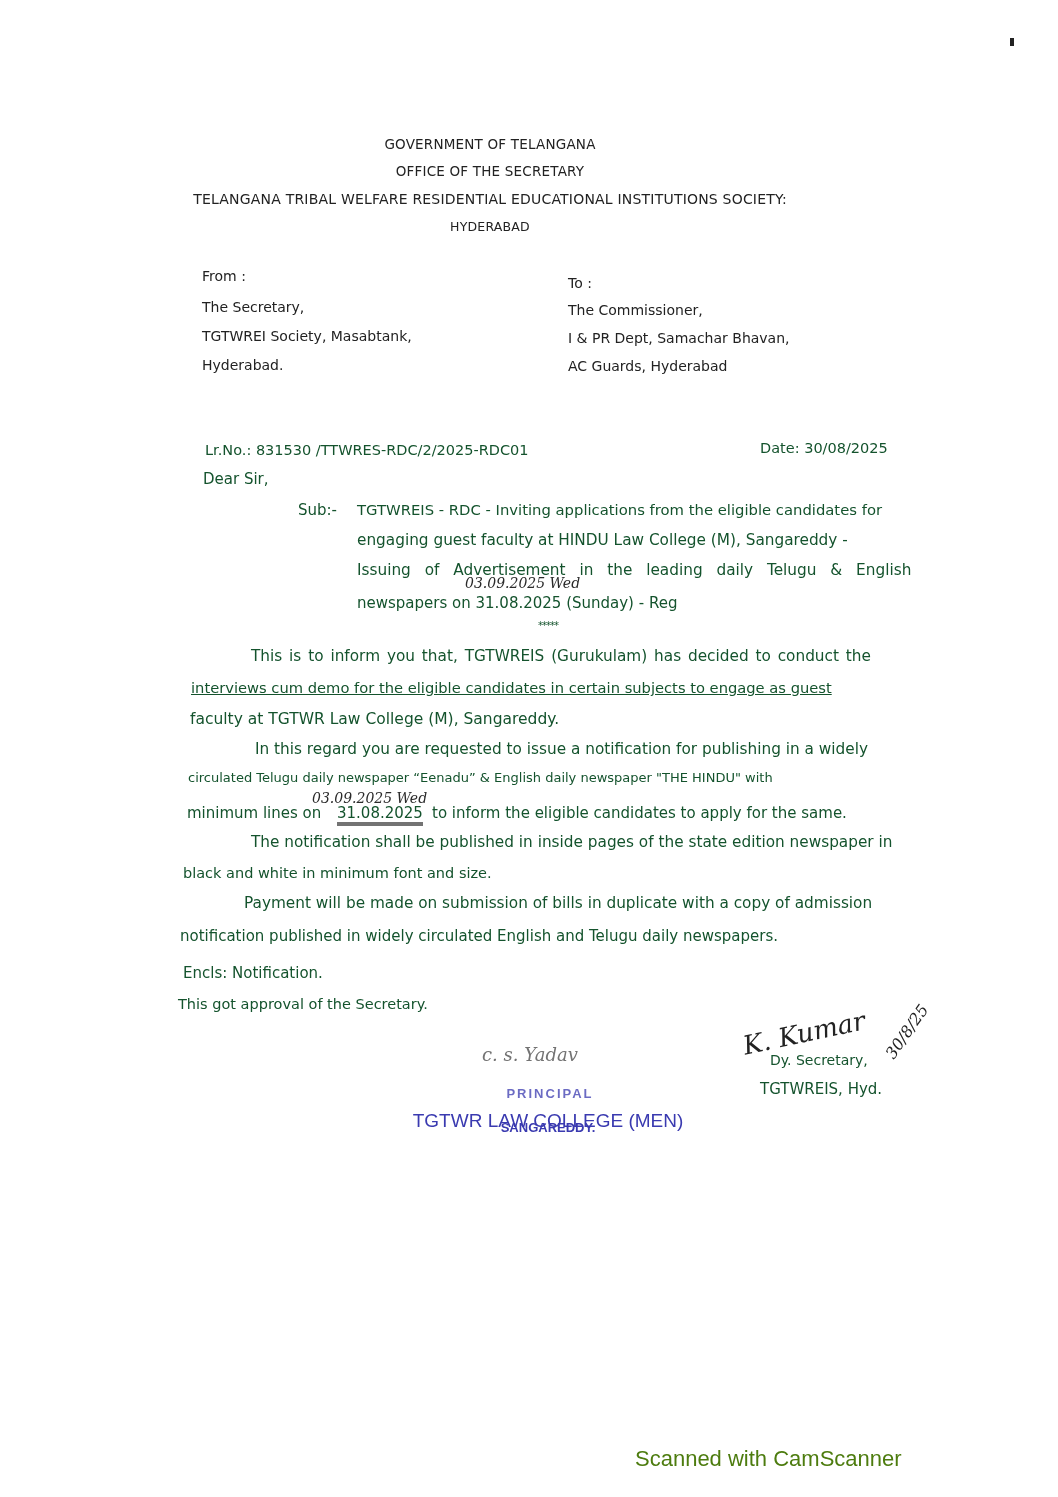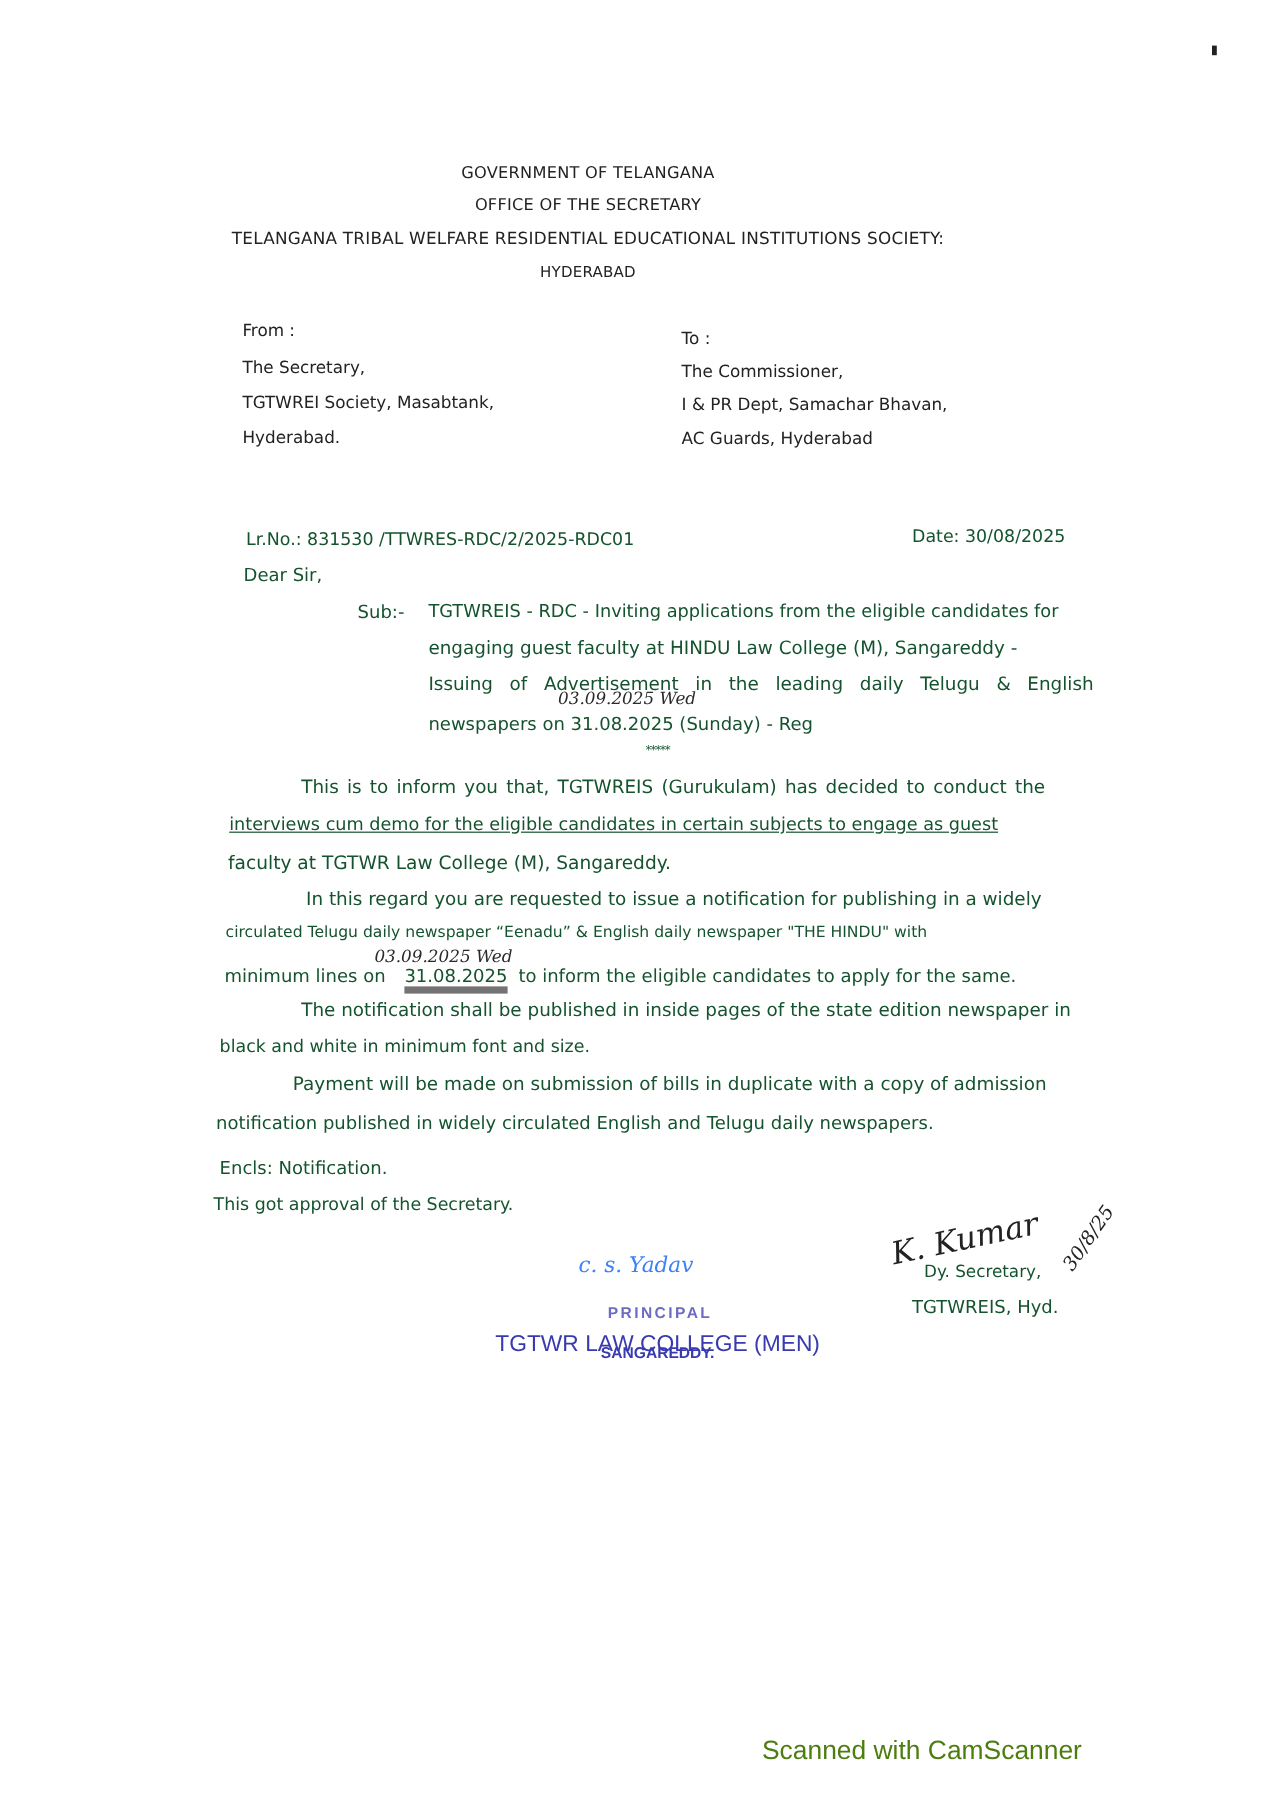--- a/index.html
+++ b/index.html
@@ -7,23 +7,23 @@
     width: 1058px; height: 1497px; position: relative; overflow: hidden;
     background: #ffffff; color: #1d1d1d;
     font-family: "DejaVu Sans", sans-serif;
   }
   .abs { position: absolute; white-space: nowrap; }
   .hdr { left: 0; width: 980px; text-align: center; font-size: 13.5px; letter-spacing: 0.2px; color: #222; }
   .addr { font-size: 14px; color: #222; }
   .body-text { font-size: 15px; color: #14532d; }
   .hw { font-family: "DejaVu Serif", serif; font-style: italic; color: #2a2a2a; }
   .stamp { color: #3a3ab0; font-family: "Liberation Sans", sans-serif; font-weight: bold; text-align: center; }
-  .sig-green { color: #3b82f6; font-family: "DejaVu Serif", serif; font-style: italic; }
+  .sig-green { color: #737373; font-family: "DejaVu Serif", serif; font-style: italic; }
   .footer { font-family: "Liberation Sans", sans-serif; font-size: 22px; color: #4d7c0f; }
-  .underline-hw { border-bottom: 6px solid #737373; }
+  .underline-hw { border-bottom: 4px solid #737373; }
 </style>
 </head>
 <body>
 
 <div class="abs" style="left:1010px; top:38px; width:4px; height:8px; background:#222;"></div>
 
 <div class="abs hdr" style="top:136px;">GOVERNMENT OF TELANGANA</div>
 <div class="abs hdr" style="top:163px;">OFFICE OF THE SECRETARY</div>
 <div class="abs hdr" style="top:191px; font-size:14px;">TELANGANA TRIBAL WELFARE RESIDENTIAL EDUCATIONAL INSTITUTIONS SOCIETY:</div>
 <div class="abs hdr" style="top:219px; font-size:12.5px;">HYDERABAD</div>

